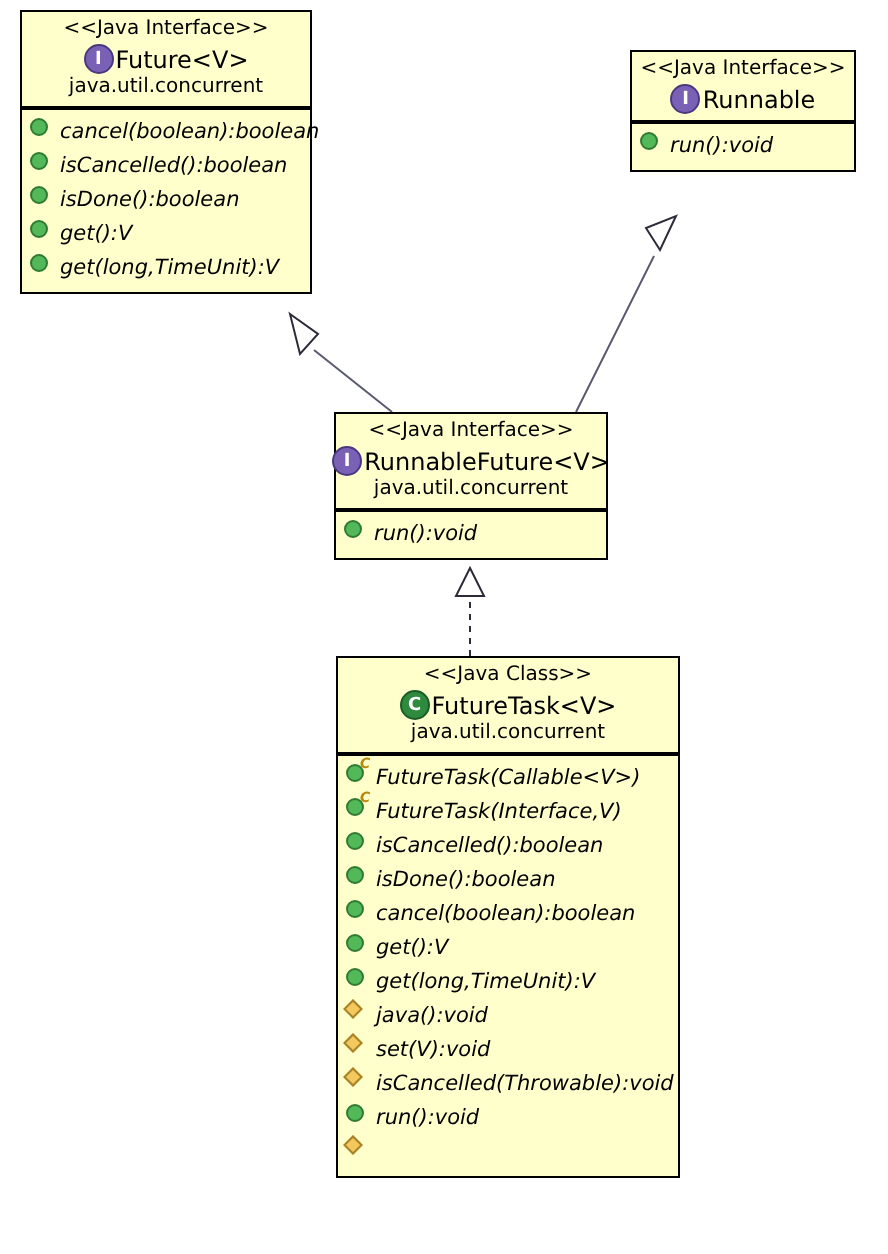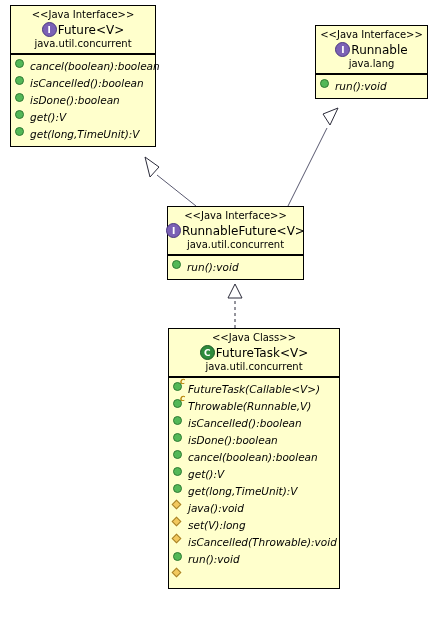--- a/index.html
+++ b/index.html
@@ -210,21 +210,20 @@
     </div>
   </div>
 
   <div class="uml-box" id="box-runnable" style="left:315px; top:25px; width:113px;">
     <div class="uml-header">
       <div class="uml-stereotype">&lt;&lt;Java Interface&gt;&gt;</div>
       <div class="uml-name-row">
         <span class="icon-type interface">I</span>
         <span class="uml-name">Runnable</span>
       </div>
-      <div class="uml-package">java.lang</div>
     </div>
     <div class="uml-members">
       <div class="member-row">
         <span class="icon-member">
             <span class="dot"></span>
           </span>
         <span class="member-label">run():void</span>
       </div>
     </div>
   </div>
@@ -263,21 +262,21 @@
             <span class="dot"></span>
             <span class="ctor-c">C</span>
           </span>
         <span class="member-label">FutureTask(Callable&lt;V&gt;)</span>
       </div>
       <div class="member-row">
         <span class="icon-member">
             <span class="dot"></span>
             <span class="ctor-c">C</span>
           </span>
-        <span class="member-label">Throwable(Runnable,V)</span>
+        <span class="member-label">FutureTask(Interface,V)</span>
       </div>
       <div class="member-row">
         <span class="icon-member">
             <span class="dot"></span>
           </span>
         <span class="member-label">isCancelled():boolean</span>
       </div>
       <div class="member-row">
         <span class="icon-member">
             <span class="dot"></span>
@@ -305,21 +304,21 @@
       <div class="member-row">
         <span class="icon-member">
             <span class="diamond"></span>
           </span>
         <span class="member-label">java():void</span>
       </div>
       <div class="member-row">
         <span class="icon-member">
             <span class="diamond"></span>
           </span>
-        <span class="member-label">set(V):long</span>
+        <span class="member-label">set(V):void</span>
       </div>
       <div class="member-row">
         <span class="icon-member">
             <span class="diamond"></span>
           </span>
         <span class="member-label">isCancelled(Throwable):void</span>
       </div>
       <div class="member-row">
         <span class="icon-member">
             <span class="dot"></span>

